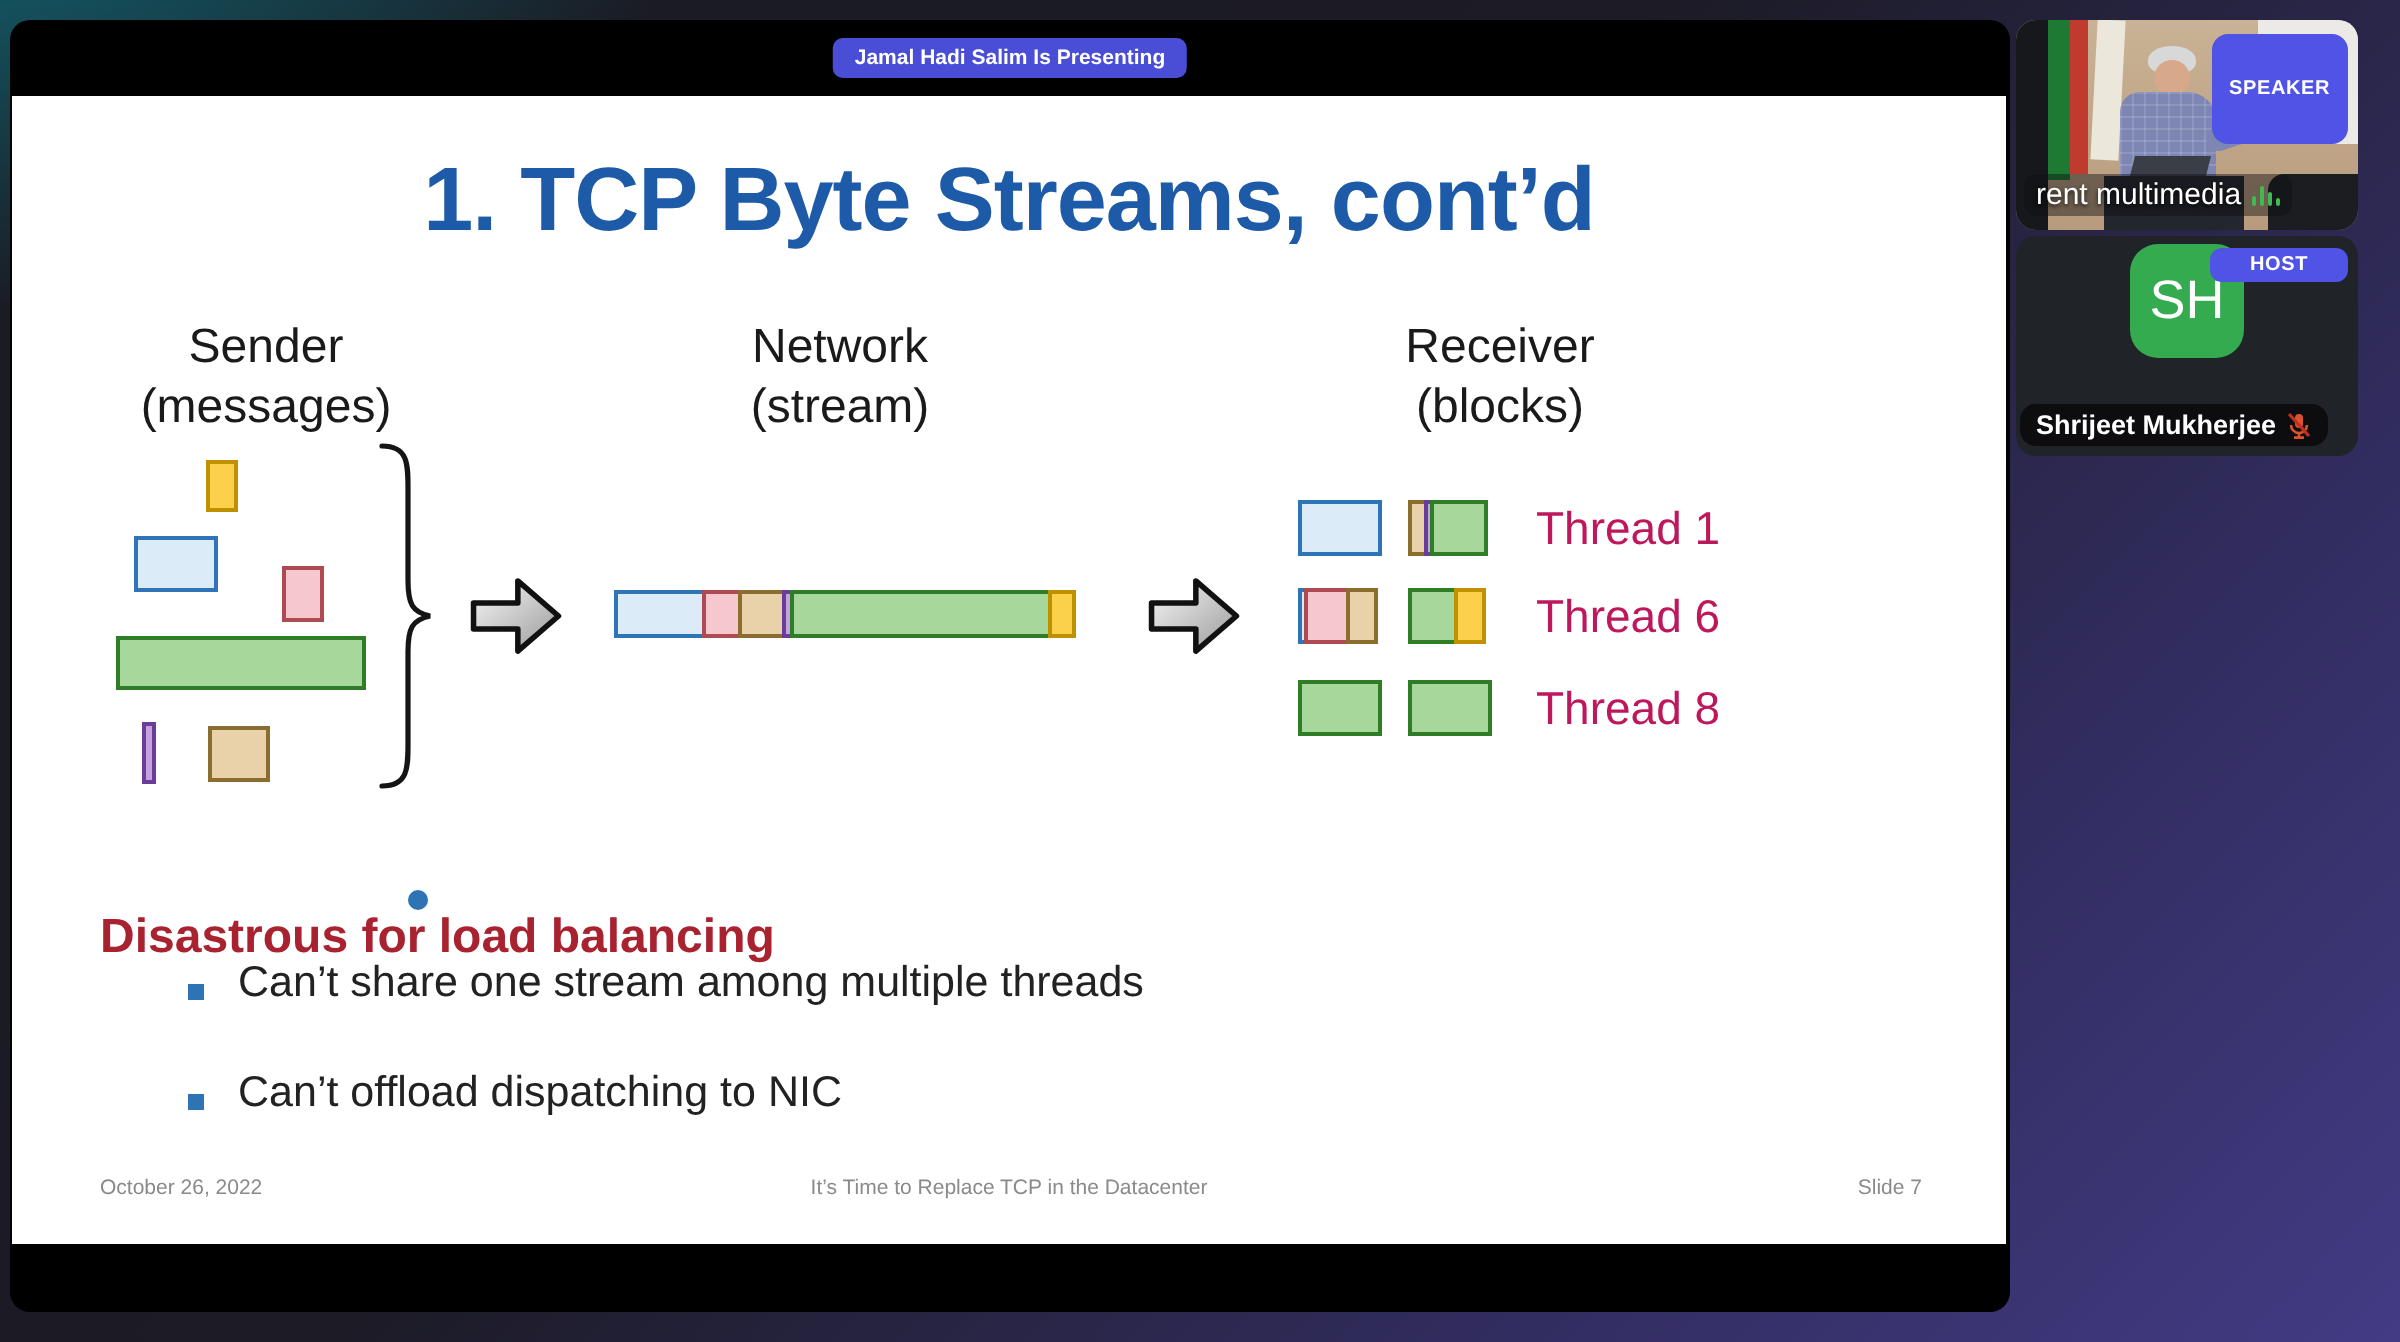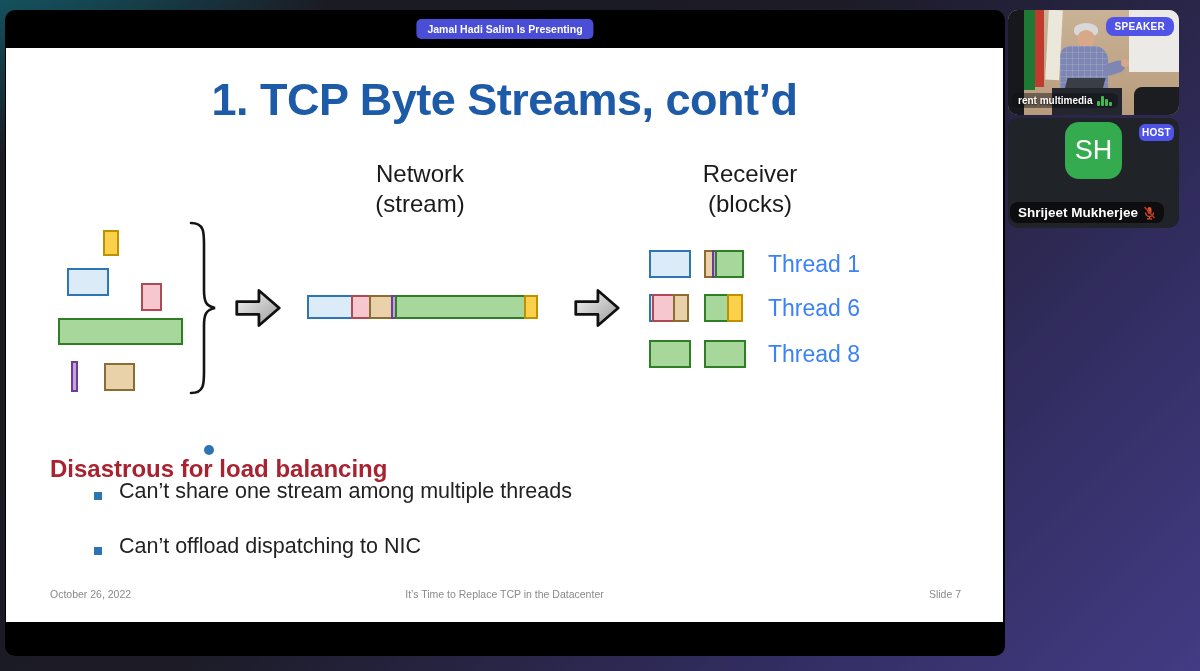--- a/index.html
+++ b/index.html
@@ -29,21 +29,21 @@
   .seg { box-sizing:border-box; }
   .combo { position:absolute; display:flex; }
   .combo .seg + .seg { margin-left:-2px; }
 
   .brace { position:absolute; left:182px; top:172px; }
   .arrow { position:absolute; width:48px; height:44px; }
   .arrow1 { left:228px; top:238px; }
   .arrow2 { left:567px; top:238px; }
 
   .thread-label { position:absolute; left:762px; height:28px; line-height:28px;
-    font-size:23px; color:#3b82f6; white-space:nowrap; }
+    font-size:23px; color:#be185d; white-space:nowrap; }
 
   .bullet-main { position:absolute; left:44px; top:397px; display:flex; align-items:center;flex-direction:column; }
   .bullet-dot { width:10px; height:10px; border-radius:50%; background:#2e74b5; margin-right:19px; }
   .bullet-main-text { font-size:24px; font-weight:bold; color:#a8222f; white-space:nowrap; }
   .bullet-sub { position:absolute; left:88px; display:flex; align-items:center; }
   .sub1 { top:431px; } .sub2 { top:462px;margin-top:24px; }
   .bullet-square { width:8px; height:8px; background:#2e74b5; margin:8px 17px 0 0; flex:none; }
   .bullet-sub-text { font-size:21.5px; color:#222; white-space:nowrap; }
 
   .slide-footer { position:absolute; left:0; top:540px; width:100%; height:14px;
@@ -51,23 +51,23 @@
   .footer-date { position:absolute; left:44px; }
   .footer-title { position:absolute; left:0; width:100%; text-align:center; }
   .footer-page { position:absolute; right:42px; }
 
   
   .tile { position:absolute; left:1008px; width:171px; border-radius:10px; overflow:hidden; }
   .video-tile { top:10px; height:105px; background:linear-gradient(#c9b295, #b89b7d); }
   .host-tile  { top:118px; height:110px; background:#202328; }
 
   .badge { position:absolute; background:#4f53e6; color:#fff; font-weight:bold;
-    font-size:10px; letter-spacing:0.3px; border-radius:8px; padding:4px 9px; z-index:5; }
+    font-size:10px; letter-spacing:0.3px; border-radius:8px; padding:22px 9px; z-index:5; }
   .badge-speaker { right:5px; top:7px; }
-  .badge-host { right:5px; top:6px; border-radius:6px; padding:3px 3px; }
+  .badge-host { right:5px; top:6px; border-radius:6px; padding:3px 20px; }
 
   
   .ph { position:absolute; }
   .v-darkleft { left:0; top:0; width:16px; height:105px; background:#17181c; }
   .v-flag-green { left:16px; top:0; width:11px; height:80px; background:#1e7a33; }
   .v-flag-red { left:27px; top:0; width:9px; height:77px; background:#c03a2e; }
   .v-flag-white { left:39px; top:0; width:14px; height:70px; background:#ece7db; transform:rotate(3deg); }
   .v-screen { right:0; top:0; width:50px; height:62px; background:#eceae6; }
   .v-hair { left:66px; top:13px; width:24px; height:14px; border-radius:50% 50% 40% 40%; background:#d8d8d8; }
   .v-face { left:69px; top:20px; width:18px; height:18px; border-radius:50%; background:#d8a88b; }
@@ -76,21 +76,21 @@
       linear-gradient(90deg, rgba(255,255,255,0.12) 1px, transparent 1px);
     background-size:6px 6px; }
   .v-arm { left:95px; top:52px; width:22px; height:12px; border-radius:6px; background:#7e87b4; transform:rotate(-18deg); }
   .v-hand { left:113px; top:49px; width:8px; height:8px; border-radius:50%; background:#d8a88b; }
   .v-laptop { left:58px; top:68px; width:38px; height:12px; background:#3a3f47; transform:skewX(-14deg); }
   .v-podium { left:44px; top:78px; width:70px; height:27px; background:#23262c; }
   .v-darkbr { right:0; bottom:0; width:45px; height:28px; background:#1b1d21; border-radius:8px 0 0 0; }
 
   .video-name { position:absolute; left:4px; bottom:7px; display:flex; align-items:center;
     background:rgba(15,15,18,0.45); border-radius:6px; padding:2px 6px; }
-  .video-name-text { color:#fff; font-size:10px; font-weight:bold;
+  .video-name-text { color:#fff; font-size:15px; font-weight:normal;
     text-shadow:0 1px 2px rgba(0,0,0,0.8); white-space:nowrap; }
   .audio-bars { display:inline-flex; align-items:flex-end; gap:1.5px; margin-left:5px; height:10px; }
   .audio-bars i { display:block; width:2.5px; background:#3fb950; border-radius:1px; }
   .audio-bars i:nth-child(1){ height:5px; } .audio-bars i:nth-child(2){ height:10px; }
   .audio-bars i:nth-child(3){ height:7px; } .audio-bars i:nth-child(4){ height:4px; }
 
   .avatar { position:absolute; left:57px; top:4px; width:57px; height:57px;
     border-radius:14px; background:#35ab4f; display:flex; align-items:center; justify-content:center;
     color:#fff; font-size:27px; }
   .host-name { position:absolute; left:2px; bottom:5px; display:flex; align-items:center;
@@ -102,20 +102,24 @@
 <body>
 
 <div class="stage"></div>
 
 <div class="share-frame">
   <div class="banner">Jamal Hadi Salim Is Presenting</div>
 
   <div class="slide">
     <div class="slide-title">1. TCP Byte Streams, cont’d</div>
 
+    <div class="col-label col-sender">
+      <div>Sender</div>
+      <div>(messages)</div>
+    </div>
     <div class="col-label col-receiver">
       <div>Receiver</div>
       <div>(blocks)</div>
     </div>
     <div class="col-label col-network">
       <div>Network</div>
       <div>(stream)</div>
     </div>
 
     <div id="diagram-layer">

